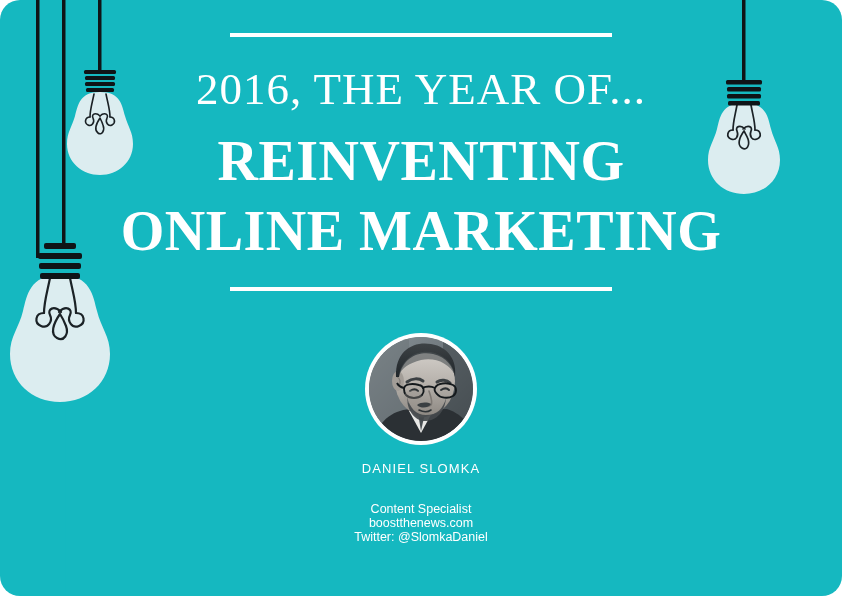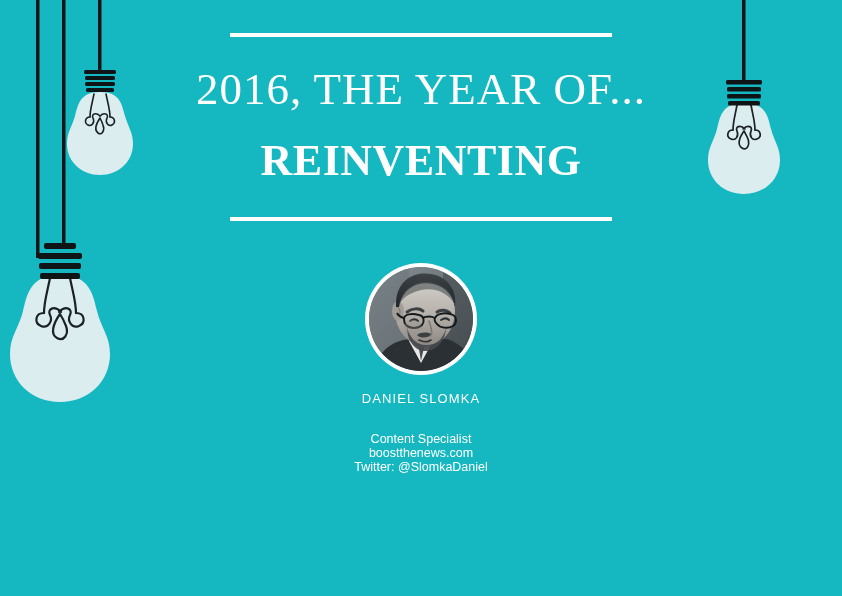--- a/index.html
+++ b/index.html
@@ -11,20 +11,21 @@
     height: 596px;
     overflow: hidden;
     font-family: "Liberation Sans", sans-serif;
   }
   #slide {
     position: relative;
     width: 842px;
     height: 596px;
     background: #15b8c0;
     overflow: hidden;
+    border-radius: 20px;
   }
 
   
   #bulbs {
     position: absolute;
     left: 0;
     top: 0;
     width: 842px;
     height: 596px;
     pointer-events: none;
@@ -62,21 +63,21 @@
     white-space: nowrap;
   }
 
   .title-block {
     margin-top: 13px;
     text-align: center;
   }
   .title-line {
     font-family: "Liberation Serif", "DejaVu Serif", serif;
     font-weight: 700;
-    font-size: 44px;
+    font-size: 56px;
     line-height: 70px;
     letter-spacing: 0.5px;
     color: #ffffff;
     white-space: nowrap;
   }
 
   
   .avatar-wrap {
     margin-top: 42px;
     width: 112px;
@@ -204,20 +205,21 @@
   </svg>
 
   <div id="content">
 
     <div class="rule rule-top"></div>
 
     <div class="subtitle">2016, THE YEAR OF...</div>
 
     <div class="title-block">
       <div class="title-line">REINVENTING</div>
+      <div class="title-line">ONLINE MARKETING</div>
     </div>
 
     <div class="rule rule-bottom"></div>
 
     <div class="avatar-wrap">
       <div class="avatar">
         <svg viewBox="0 0 104 104" width="104" height="104">
           <defs>
             <clipPath id="circClip">
               <circle cx="52" cy="52" r="52"></circle>

